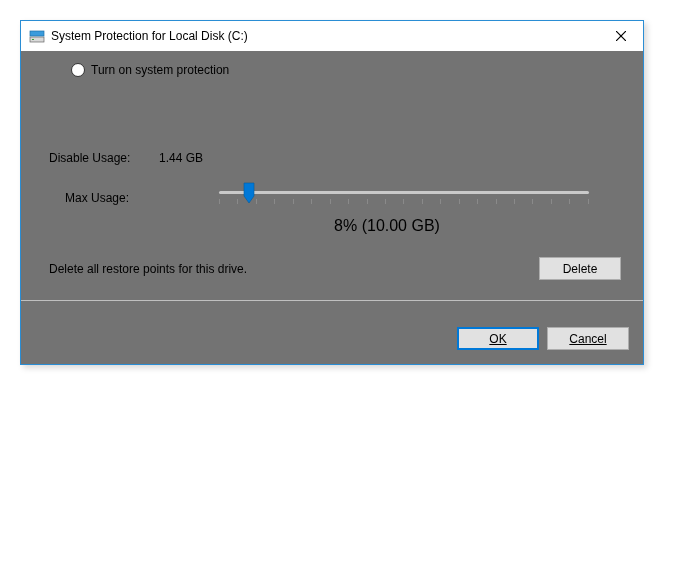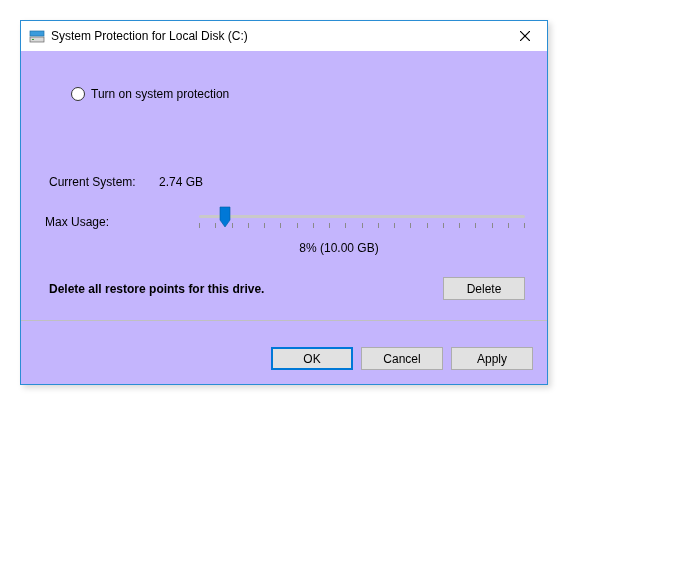--- a/index.html
+++ b/index.html
@@ -5,23 +5,23 @@
   * { box-sizing: border-box; }
   body {
     margin: 0;
     padding: 20px;
     background: #fff;
     font-family: "Segoe UI", Tahoma, sans-serif;
     font-size: 12px;
     color: #000;
   }
   .dialog {
-    width: 528px;
+    width: 624px;
     border: 1px solid #2a8dd4;
-    background: #c4b5fd;
+    background: #737373;
     box-shadow: 3px 3px 6px rgba(0,0,0,0.15);
     position: relative;
   }
   .titlebar {
     height: 30px;
     background: #fff;
     display: flex;
     align-items: center;
     padding: 0 0 0 8px;
     border-bottom: 0;
@@ -69,21 +69,20 @@
     max-width: 430px;
   }
   .radio-group {
     margin-left: 28px;
   }
   .radio-row {
     display: flex;
     align-items: center;
     margin-bottom: 14px;
     cursor: pointer;
-    margin-top: 24px;
   }
   .radio-circle {
     width: 14px; height: 14px;
     border: 1px solid #333;
     border-radius: 50%;
     margin-right: 6px;
     display: inline-flex; align-items:center; justify-content:center;
     background:#fff;
   }
   .radio-circle.selected::after {
@@ -95,21 +94,21 @@
   .spacer-mid { height: 54px; }
   .kv-row {
     display: flex;
     margin: 6px 0 0 6px;
     font-size: 12px;
   }
   .kv-label { width: 110px; }
   .slider-row {
     display: flex;
     align-items: center;
-    margin: 18px 0 0 2px;
+    margin: 18px 0 0 22px;
     gap: 44px;
   }
   .slider-wrap {
     position: relative;
     flex: 1;
     height: 30px;
     margin-left: 0px;
     max-width: 370px;
   }
   .slider-track {
@@ -130,49 +129,50 @@
   }
   .slider-thumb {
     position: absolute;
     top: -1px;
     width: 12px; height: 22px;
     transform: translateX(-50%);
   }
   .slider-value {
     text-align: center;
     margin-top: 4px;
-    font-size: 12px;
+    font-size: 16px;
     margin-left: 110px;
   }
   .delete-row {
     display: flex;
     align-items: center;
     margin-top: 22px;
     margin-left: 6px;
   }
-  .delete-row .txt { flex:1;font-weight:bold; }
+  .delete-row .txt { flex:1; }
   .btn {
     min-width: 82px;
     height: 23px;
     border: 1px solid #adadad;
     background: #e1e1e1;
     font-size: 12px;
     font-family: inherit;
     cursor: pointer;
     padding: 0 10px;
   }
   .btn.primary {
     border: 2px solid #0078d7;
     background: #e1e1e1;
   }
   .footer {
     display: flex;
     justify-content: flex-end;
     gap: 8px;
     padding: 12px 14px 14px 14px;
+    text-decoration: underline;
   }
   .hr-full {
     height:1px; background:#c0c0c0; margin: 20px -22px 0 -22px;
   }
 </style>
 </head>
 <body>
 
 <div class="dialog">
 
@@ -202,22 +202,22 @@
         <span id="radio-on" class="radio-circle"></span>
         <span>Turn on system protection</span>
       </div>
     </div>
 
     <div class="spacer-mid"></div>
 
 
 
     <div class="kv-row">
-      <span class="kv-label">Current System:</span>
-      <span>2.74 GB</span>
+      <span class="kv-label">Disable Usage:</span>
+      <span>1.44 GB</span>
     </div>
 
     <div class="slider-row">
       <span class="kv-label">Max Usage:</span>
       <div class="slider-wrap">
         <div class="slider-track"></div>
         <div class="slider-ticks">
           <span></span>
             <span></span>
             <span></span>
@@ -253,16 +253,15 @@
       <span class="txt">Delete all restore points for this drive.</span>
       <button class="btn">Delete</button>
     </div>
 
     <div class="hr-full"></div>
   </div>
 
   <div class="footer">
     <button class="btn primary">OK</button>
     <button class="btn">Cancel</button>
-    <button class="btn">Apply</button>
   </div>
 
 </div>
 
 </body></html>

